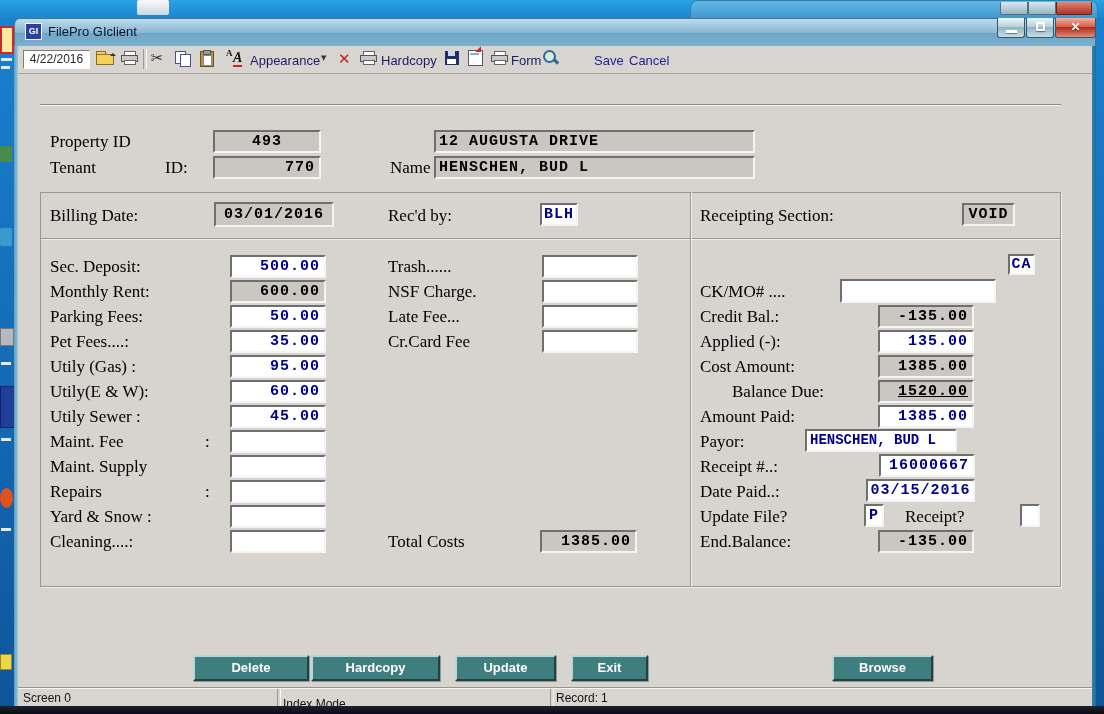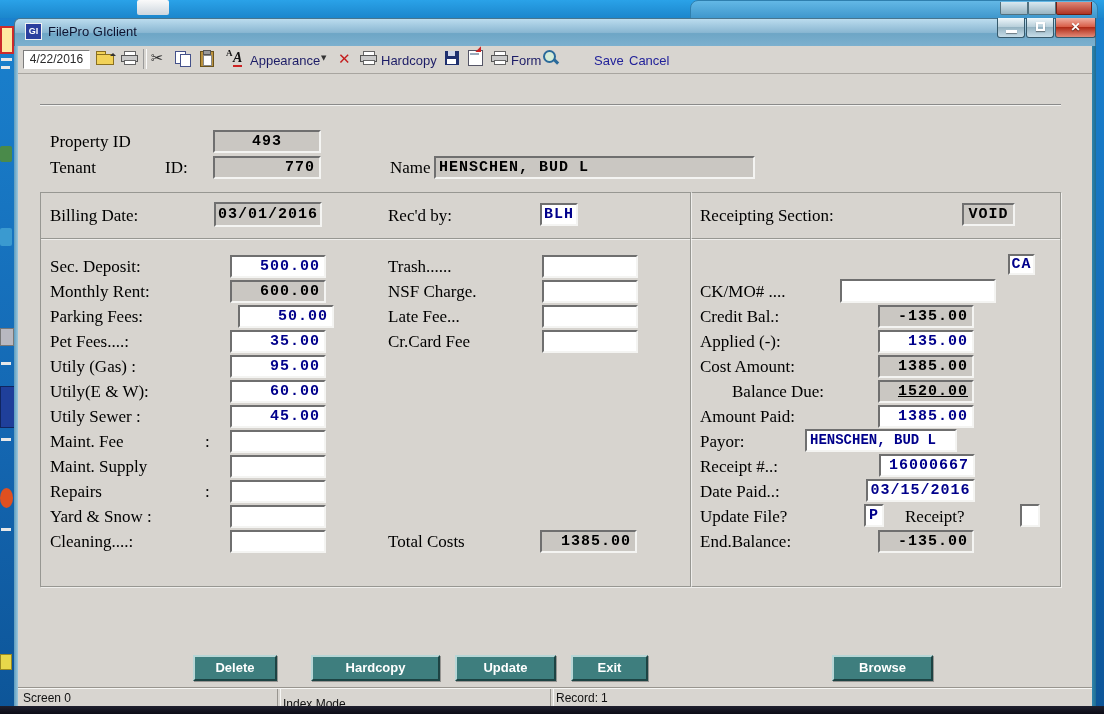--- a/index.html
+++ b/index.html
@@ -160,43 +160,44 @@
     </div>
   <div class="tl link" style="left:566px;top:51px;">Save</div>
   <div class="tl link" style="left:601px;top:51px;">Cancel</div>
 
   <div class="abs client"></div>
 
   <div class="abs hr" style="left:40px;top:104px;width:1021px;"></div>
 
   <div class="lbl" style="left:50px;top:130px;">Property ID</div>
   <div class="fld gray center" style="left:213px;top:130px;width:108px;">493</div>
+  <div class="fld gray leftal" style="left:434px;top:130px;width:321px;">12 AUGUSTA DRIVE</div>
   <div class="lbl" style="left:50px;top:156px;">Tenant</div>
   <div class="lbl" style="left:165px;top:156px;">ID:</div>
   <div class="fld gray" style="left:213px;top:156px;width:108px;">770</div>
   <div class="lbl" style="left:390px;top:156px;">Name</div>
   <div class="fld gray leftal" style="left:434px;top:156px;width:321px;">HENSCHEN, BUD L</div>
 
   <div class="abs gbox" style="left:40px;top:192px;width:1021px;height:47px;"></div>
   <div class="lbl" style="left:50px;top:204px;">Billing Date:</div>
-  <div class="fld gray center" style="left:214px;top:202px;width:108px;height:25px;line-height:21px;">03/01/2016</div>
+  <div class="fld gray center" style="left:214px;top:202px;width:120px;height:25px;line-height:21px;">03/01/2016</div>
   <div class="lbl" style="left:388px;top:204px;">Rec'd by:</div>
   <div class="fld white center" style="left:540px;top:203px;width:38px;">BLH</div>
   <div class="lbl" style="left:700px;top:204px;">Receipting Section:</div>
   <div class="fld gray center" style="left:962px;top:203px;width:53px;">VOID</div>
 
   <div class="abs gbox" style="left:40px;top:238px;width:1021px;height:349px;"></div>
   <div class="abs vdiv" style="left:690px;top:192px;height:395px;"></div>
 
   <div class="lbl" style="left:50px;top:255px;">Sec. Deposit:</div>
   <div class="fld white" style="left:230px;top:255px;width:96px;">500.00</div>
   <div class="lbl" style="left:50px;top:280px;">Monthly Rent:</div>
   <div class="fld gray" style="left:230px;top:280px;width:96px;">600.00</div>
   <div class="lbl" style="left:50px;top:305px;">Parking Fees:</div>
-  <div class="fld white" style="left:230px;top:305px;width:96px;margin-left:8px;">50.00</div>
+  <div class="fld white" style="left:230px;top:305px;width:96px;">50.00</div>
   <div class="lbl" style="left:50px;top:330px;">Pet Fees....:</div>
   <div class="fld white" style="left:230px;top:330px;width:96px;">35.00</div>
   <div class="lbl" style="left:50px;top:355px;">Utily (Gas) :</div>
   <div class="fld white" style="left:230px;top:355px;width:96px;">95.00</div>
   <div class="lbl" style="left:50px;top:380px;">Utily(E &amp; W):</div>
   <div class="fld white" style="left:230px;top:380px;width:96px;">60.00</div>
   <div class="lbl" style="left:50px;top:405px;">Utily Sewer :</div>
   <div class="fld white" style="left:230px;top:405px;width:96px;">45.00</div>
   <div class="lbl" style="left:50px;top:430px;">Maint. Fee</div>
   <div class="lbl" style="left:205px;top:430px;">:</div>
@@ -241,21 +242,21 @@
   <div class="fld white" style="left:879px;top:454px;width:96px;">16000667</div>
   <div class="lbl" style="left:700px;top:480px;">Date Paid..:</div>
   <div class="fld white center" style="left:866px;top:479px;width:109px;">03/15/2016</div>
   <div class="lbl" style="left:700px;top:505px;">Update File?</div>
   <div class="fld white center" style="left:864px;top:504px;width:20px;">P</div>
   <div class="lbl" style="left:905px;top:505px;">Receipt?</div>
   <div class="fld white" style="left:1020px;top:504px;width:20px;"></div>
   <div class="lbl" style="left:700px;top:530px;">End.Balance:</div>
   <div class="fld gray" style="left:878px;top:530px;width:96px;">-135.00</div>
 
-  <div class="btn" style="left:193px;width:84px;">Delete</div>
+  <div class="btn" style="left:193px;width:116px;">Delete</div>
   <div class="btn" style="left:311px;width:129px;">Hardcopy</div>
   <div class="btn" style="left:455px;width:101px;">Update</div>
   <div class="btn" style="left:571px;width:77px;">Exit</div>
   <div class="btn" style="left:832px;width:101px;">Browse</div>
 
   <div class="abs statusbar"></div>
   <div class="st" style="left:23px;top:690px;">Screen 0</div>
   <div class="abs st-sep" style="left:277px;"></div>
   <div class="st" style="left:283px;top:696px;">Index Mode</div>
   <div class="abs st-sep" style="left:550px;"></div>

